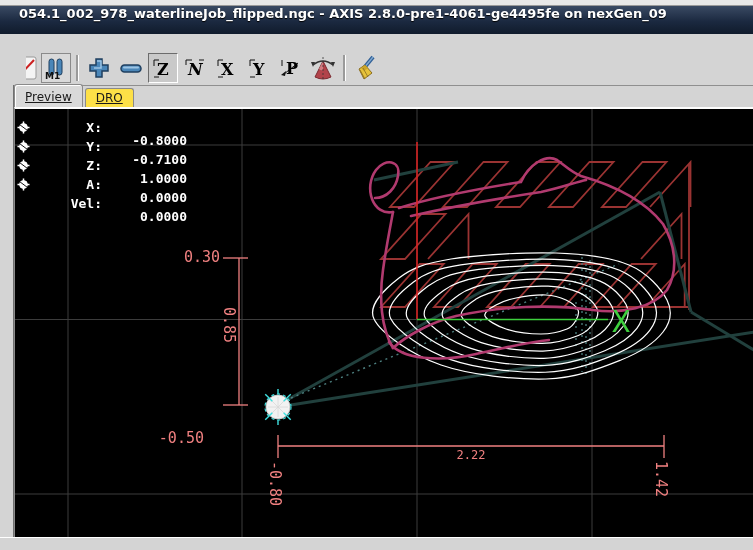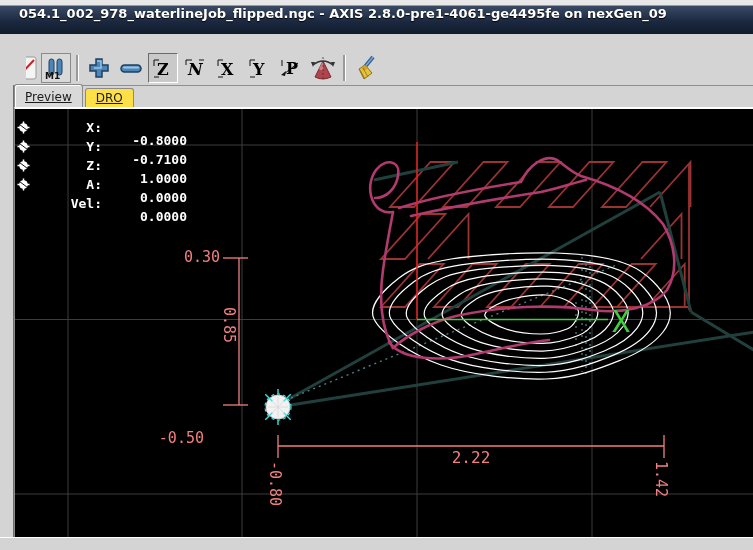--- a/index.html
+++ b/index.html
@@ -287,18 +287,18 @@
     <div class="drorow">
       <svg class="homed" style="visibility:hidden" viewBox="0 0 14 14"></svg>
       <span class="drolabel">Vel:</span>
       <span class="droval">0.0000</span>
     </div>
   </div>
 
   <span class="dim" style="left:172px;top:248px;width:48px;text-align:right;">0.30</span>
   <span class="dim vert" style="left:238px;top:307px;">0.85</span>
   <span class="dim" style="left:144px;top:395px;width:60px;text-align:right;margin-top:34px;">-0.50</span>
-  <span class="dim" style="left:440px;top:448px;width:62px;text-align:center;font-size:16px;">2.22</span>
+  <span class="dim" style="left:440px;top:448px;width:62px;text-align:center;font-size:12px;">2.22</span>
   <span class="dim vert" style="left:284px;top:461px;">-0.80</span>
   <span class="dim vert" style="left:670px;top:461px;">1.42</span>
 
   <div id="bottomstrip"></div>
 </div>
 
 </body></html>

